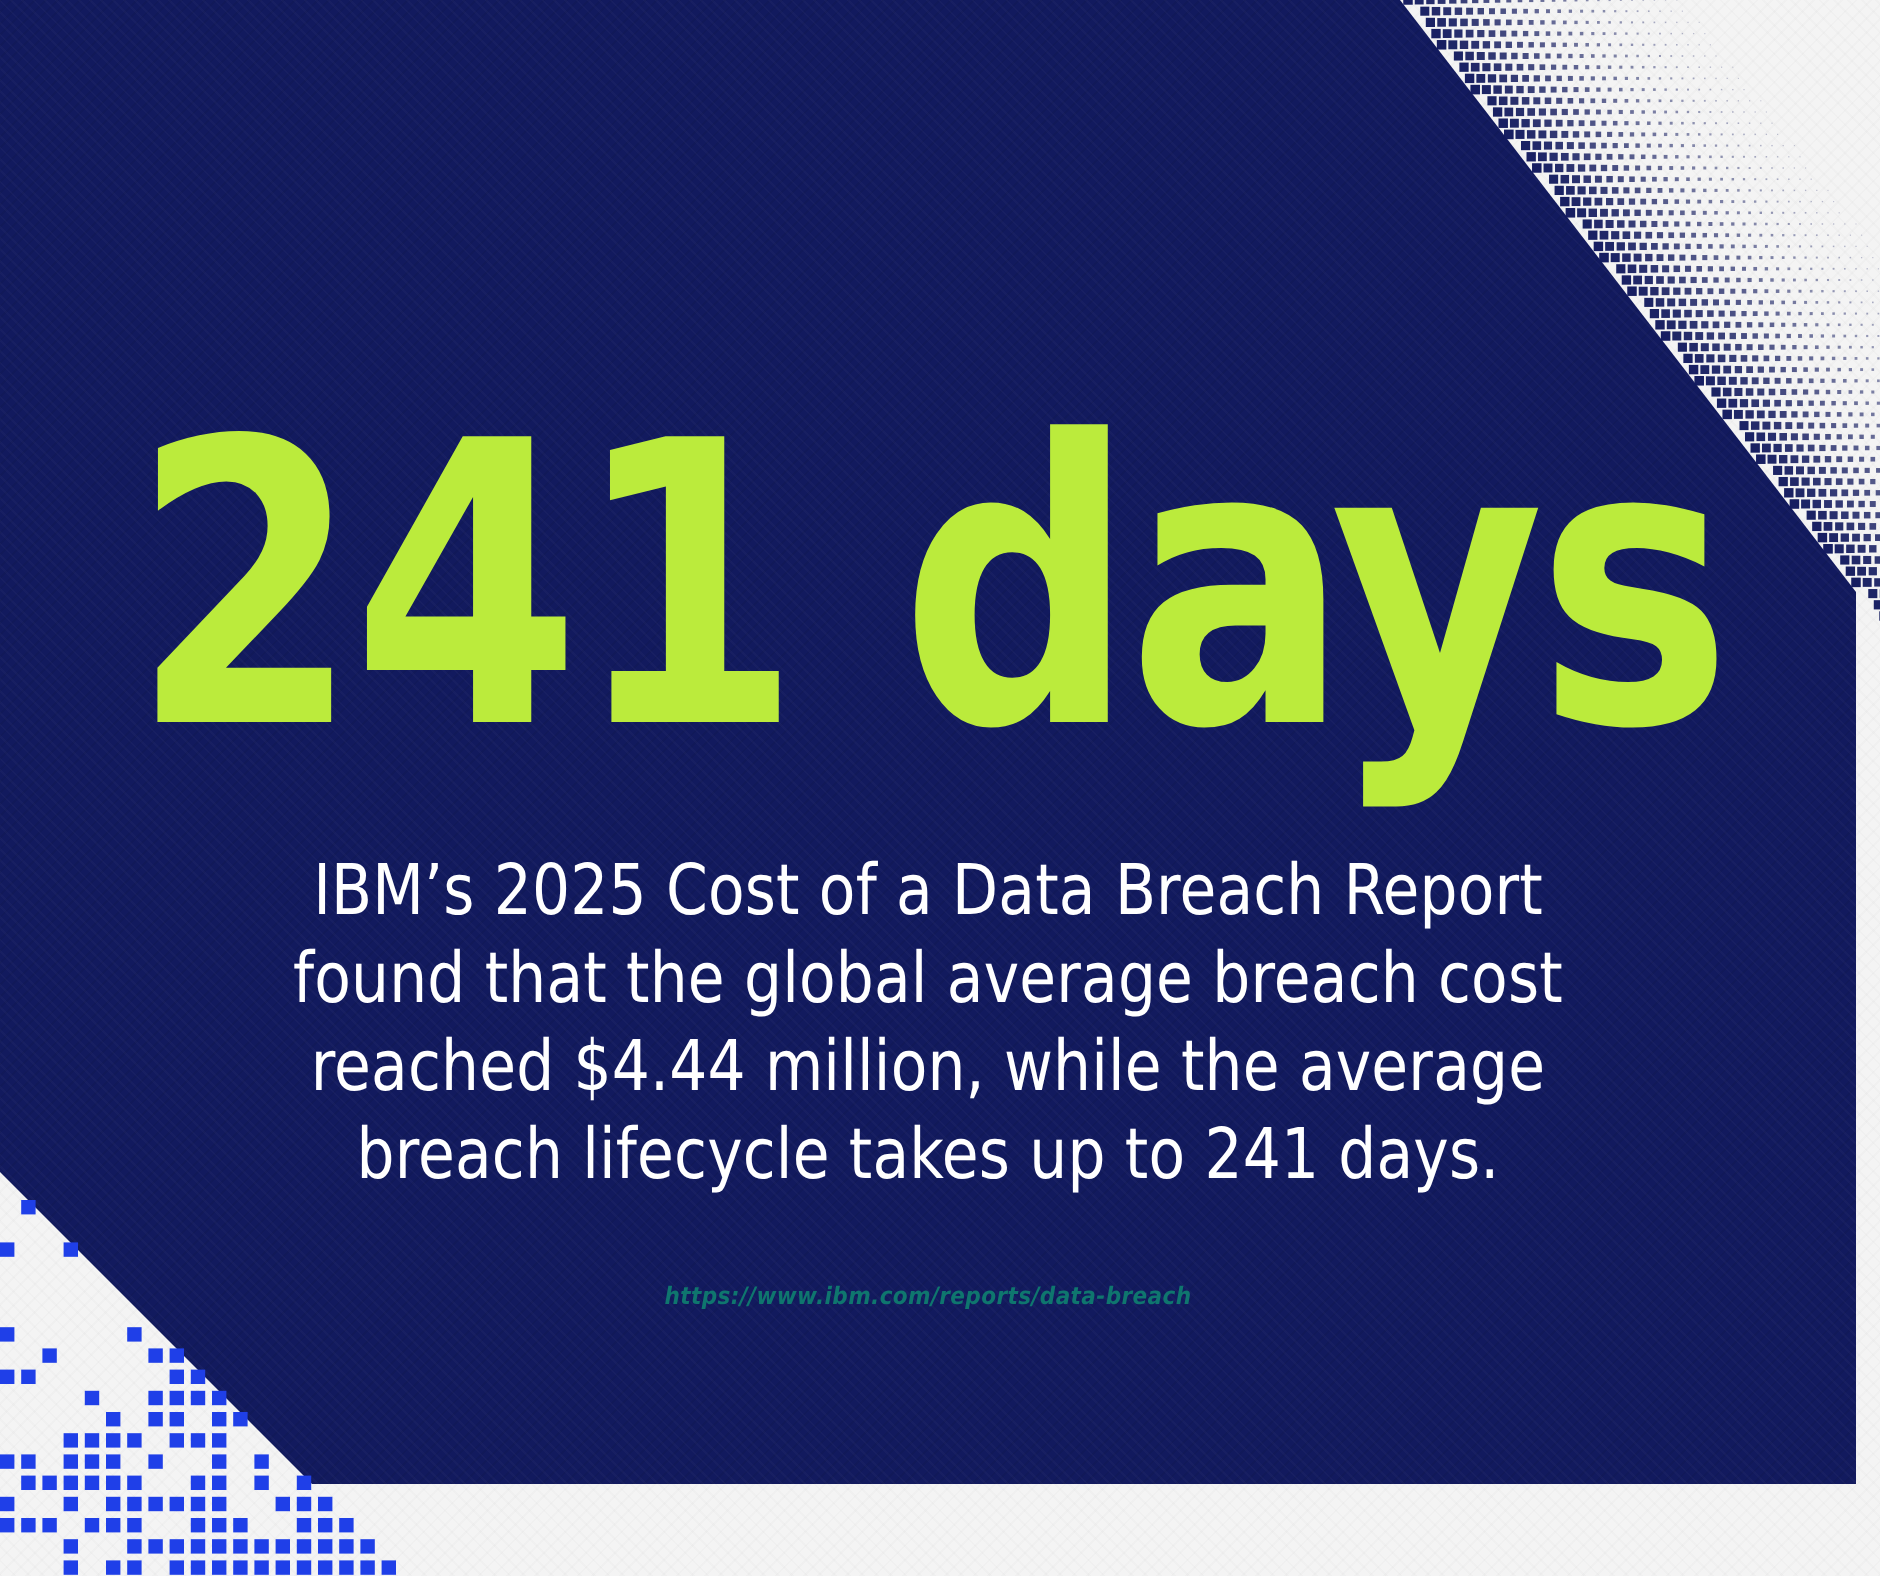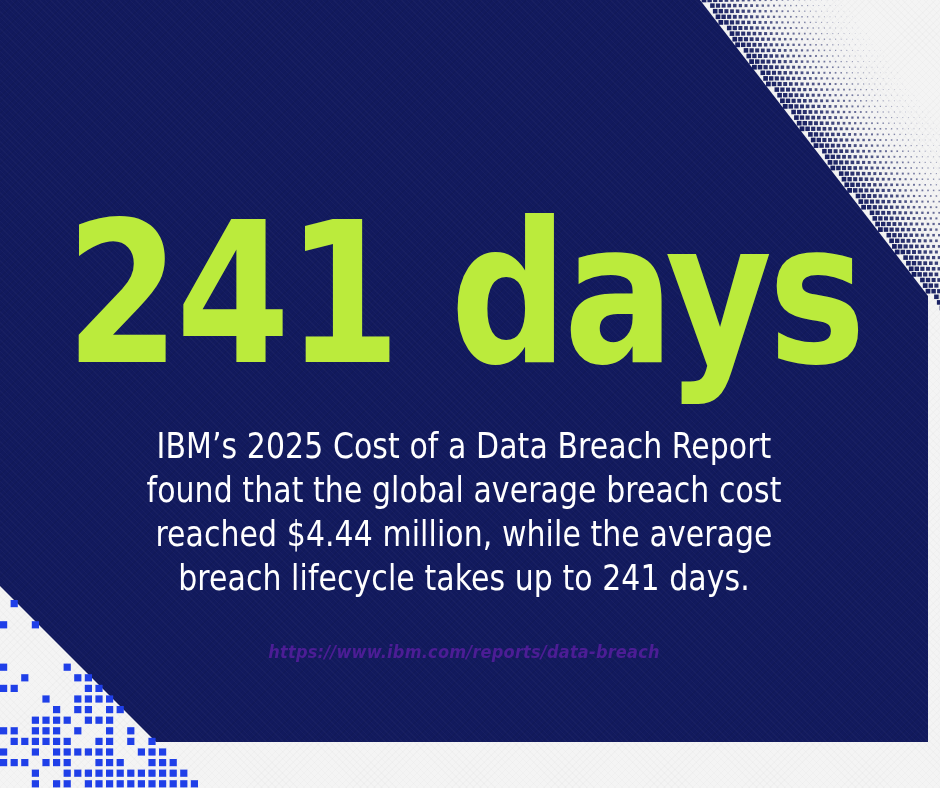--- a/index.html
+++ b/index.html
@@ -120,25 +120,25 @@
     display: block;
     white-space: nowrap;
   }
 
   .source-url {
     position: absolute;
     left: 0;
     right: 0;
     top: 641px;
     text-align: center;
-    color: #4c1d95;
+    color: #0f766e;
     font-family: "Liberation Sans Narrow", "DejaVu Sans Condensed", "Liberation Sans", sans-serif;
     font-style: italic;
     font-weight: bold;
-    font-size: 18px;
+    font-size: 12px;
     letter-spacing: 0.2px;
   }
 </style>
 </head>
 <body>
 
 <div class="canvas">
 
   <div class="paper-texture"></div>
 

